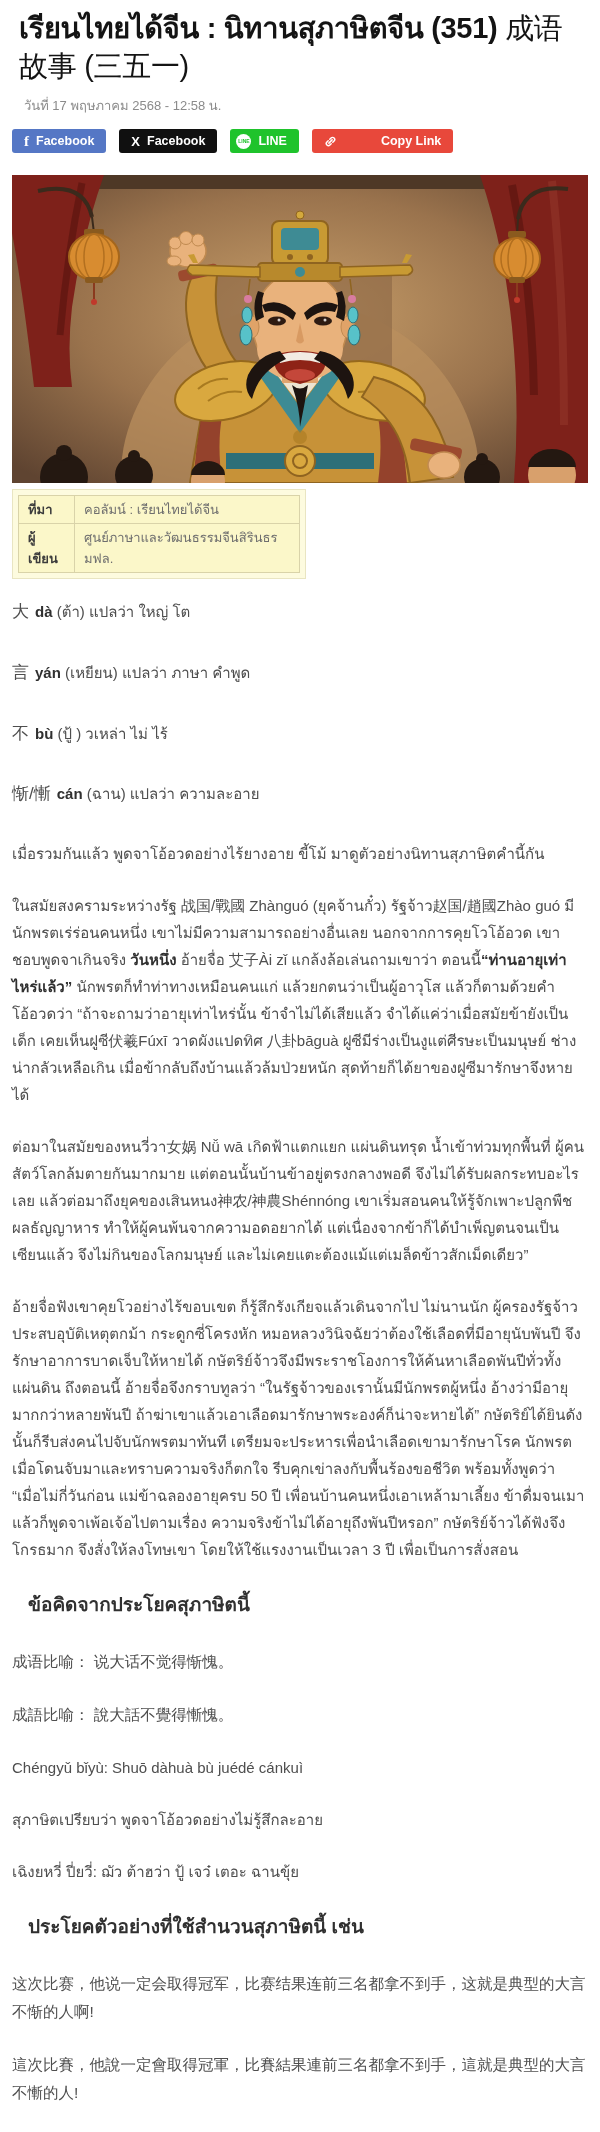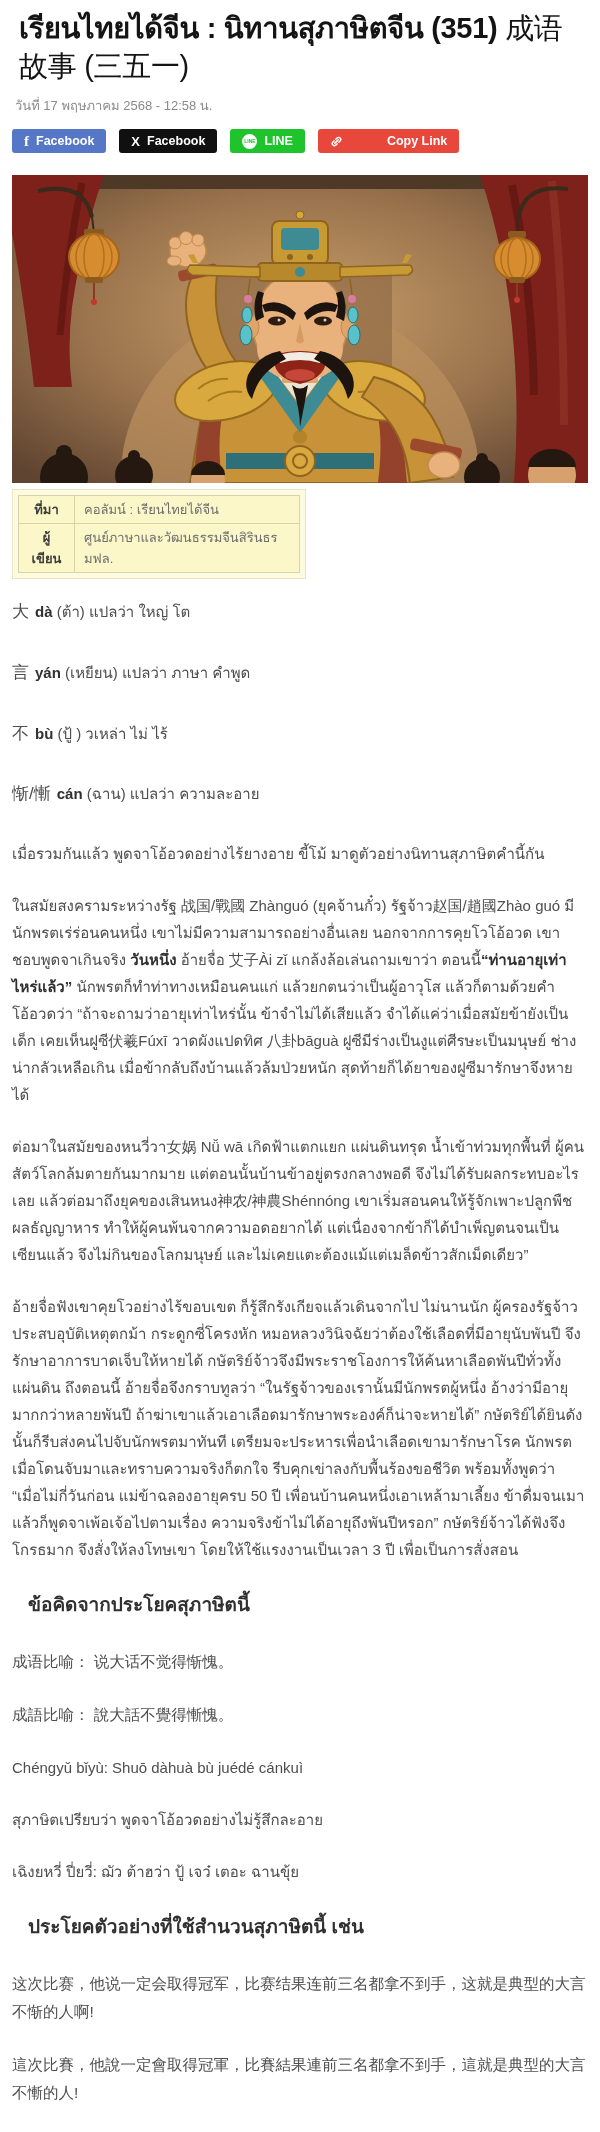--- a/index.html
+++ b/index.html
@@ -8,42 +8,42 @@
     width:600px;
     font-family:"Liberation Sans","DejaVu Sans",sans-serif;
     color:#4e4e4e;
     padding:8px 12px 26px;
   }
   h1.page-title {
     font-size:29px; line-height:1.3; margin:2px 7px 10px;
     color:#141414; font-weight:800; letter-spacing:-0.3px;
   }
   h1 .title-cn { font-weight:500; }
-  .date-line { color:#8b8b8b; font-size:13px; margin:0 3px 13px; }
+  .date-line { color:#8b8b8b; font-size:13px; margin:0 12px 13px; }
   .share-row { display:flex; gap:13px; margin:0 0 22px; }
   .share-btn {
     display:inline-flex; align-items:center; gap:7px; border:none; cursor:pointer;
     color:#fff; font-size:12.5px; font-weight:bold; padding:4px 12px; border-radius:3px;
     font-family:"Liberation Sans",sans-serif; height:24px;
   }
   .btn-fb { background:#5577c5; }
   .btn-tw { background:#101010; }
-  .btn-line { background:#1fc32c; }
+  .btn-line { background:#1fc32c;padding-left:6px; }
   .btn-copy { background:#e8483b;gap:44px; }
   .fb-f { font-family:"Liberation Serif",serif; font-size:15px; font-weight:bold; line-height:1; }
   .tw-x { font-size:13px; font-weight:bold; line-height:1; }
   .line-badge { background:#fff; border-radius:50%; width:15px; height:15px;
     display:flex; align-items:center; justify-content:center; }
   .line-badge span { color:#1fc32c; font-size:5px; font-weight:bold; letter-spacing:0; }
   figure.article-figure { margin:0 0 6px; }
   .illustration { display:block; width:576px; height:308px; }
   .caption-wrap { background:#fdfbdf; border:1px solid #e9e5c2; padding:5px; width:294px; margin:0 0 18px; }
   .caption-table { border-collapse:collapse; width:100%; font-size:13px; }
   .caption-table td { border:1px solid #d9d3a9; padding:3px 9px; background:#fbf7c9; }
-  .caption-table td.lbl { font-weight:bold; width:56px; color:#3c3c3c;text-align:center; }
+  .caption-table td.lbl { font-weight:bold; width:56px; color:#3c3c3c; }
   .caption-table td.val { color:#6e6e6e; }
   article p { margin:0 0 25px; font-size:15px; line-height:1.8; color:#4e4e4e; }
   article p.b, article span.bseg, article b { color:#303030; font-weight:bold; }
   article p.i { }
   .cn-inline { font-size:16.5px; }
   .cn-line { font-size:15.5px; color:#4e4e4e; }
   p.vocab { margin:0 0 30px; }
   p.vocab .hanzi { font-size:17px; margin-right:6px; }
   p.sect-header { margin:4px 16px 26px; font-size:19px; }
 </style>

